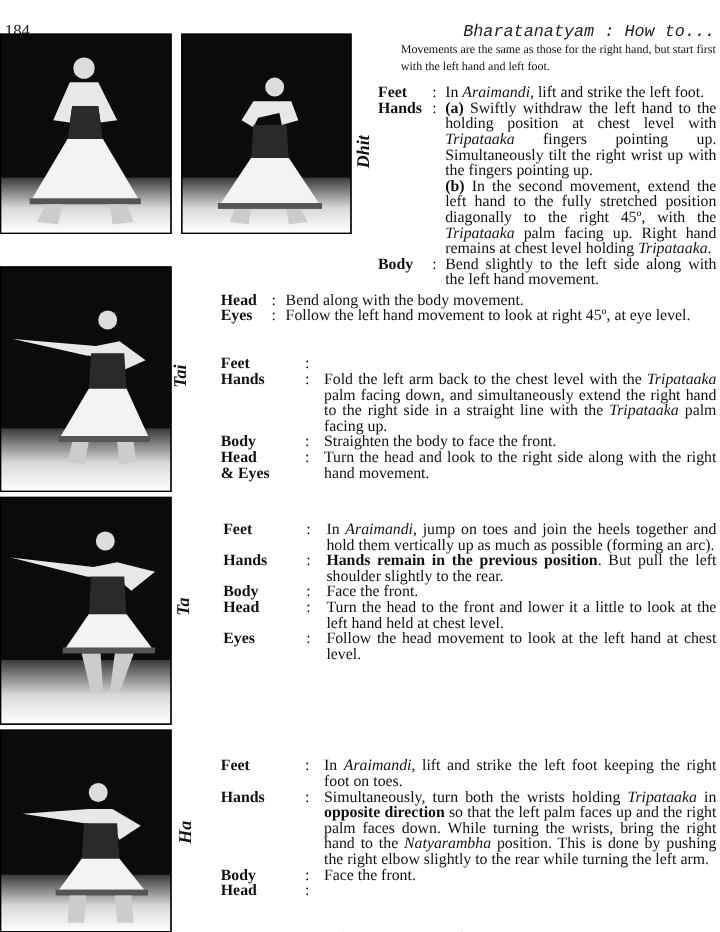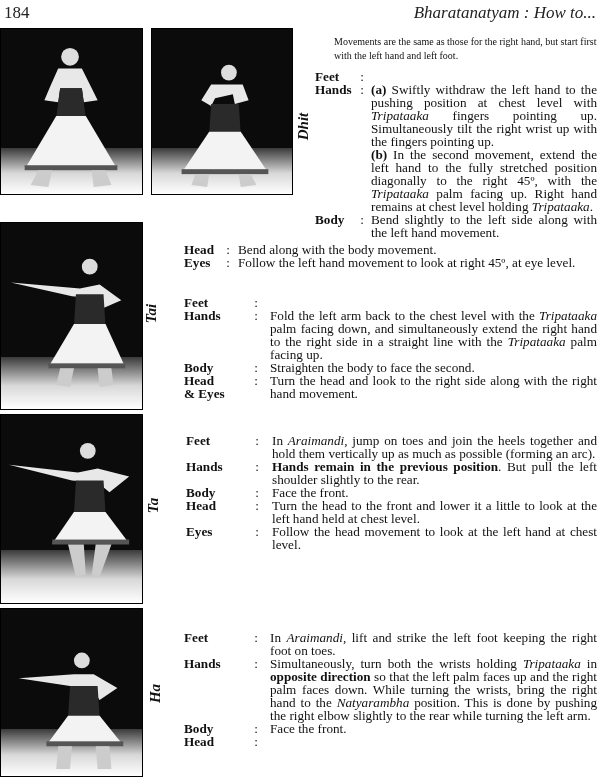--- a/index.html
+++ b/index.html
@@ -1,20 +1,20 @@
 <!DOCTYPE html>
 <html><head>
 <meta charset="utf-8">
 <style>
   html, body { margin:0; padding:0; background:#fff; }
   body { width:600px; height:777px; position:relative; overflow:hidden;
          font-family:"Liberation Serif", "DejaVu Serif", serif; color:#111; }
-  .hdr { position:absolute; top:3px; font-size:17px; color:#222; }
+  .hdr { position:absolute; top:19px; font-size:14px; color:#222; }
   .hdr.num { left:4px; }
-  .hdr.title { right:4px; font-style:italic; }
+  .hdr.title { right:4px; font-style:italic;font-family:Liberation Mono, monospace; }
 
   .photo { position:absolute; background:#0b0b0b; border:1.5px solid #000; overflow:hidden; box-sizing:border-box; }
   .photo .floor { position:absolute; left:0; right:0; bottom:0; height:28%;
                   background:linear-gradient(#3a3a3a, #d8d8d8 55%, #fff); }
   .dancer { position:absolute; left:0; top:0; width:100%; height:100%; }
   .vlabel { position:absolute; font-weight:bold; font-style:italic; font-size:15px;
             transform:rotate(-90deg); transform-origin:center center; white-space:nowrap; }
 
   .intro { position:absolute; left:334px; top:35px; width:282px; font-size:10px; line-height:14px; }
   .tbl { position:absolute; font-size:13.2px; line-height:13px; }
@@ -93,26 +93,27 @@
   </svg>
 </div>
 <div class="vlabel" style="left:146px;top:685px;">Ha</div>
 
 <div class="intro">Movements are the same as those for the right hand, but start first with the left hand and left foot.</div>
 
 <div class="tbl" style="left:315px;top:70px;width:282px;">
   <div class="row">
     <span class="lab" style="width:42px;">Feet</span>
     <span class="col" style="width:10px;">:</span>
+    <span class="txt" style="padding-left:4px;"><span>In </span><i>Araimandi</i><span>, lift and strike the left foot.</span></span>
   </div>
   <div class="row">
     <span class="lab" style="width:42px;">Hands</span>
     <span class="col" style="width:10px;">:</span>
     <span class="txt" style="padding-left:4px;">
-      <b>(a)</b><span> Swiftly withdraw the left hand to the pushing position at chest level with </span><i>Tripataaka</i><span> fingers pointing up. Simultaneously tilt the right wrist up with the fingers pointing up.</span><br>
+      <b>(a)</b><span> Swiftly withdraw the left hand to the holding position at chest level with </span><i>Tripataaka</i><span> fingers pointing up. Simultaneously tilt the right wrist up with the fingers pointing up.</span><br>
       <b>(b)</b><span> In the second movement, extend the left hand to the fully stretched position diagonally to the right 45º, with the </span><i>Tripataaka</i><span> palm facing up. Right hand remains at chest level holding </span><i>Tripataaka</i><span>.</span>
     </span>
   </div>
   <div class="row">
     <span class="lab" style="width:42px;">Body</span>
     <span class="col" style="width:10px;">:</span>
     <span class="txt" style="padding-left:4px;">Bend slightly to the left side along with the left hand movement.</span>
   </div>
 </div>
 
@@ -135,21 +136,21 @@
     <span class="col" style="width:20px;">:</span>
   </div>
   <div class="row">
     <span class="lab" style="width:62px;">Hands</span>
     <span class="col" style="width:20px;">:</span>
     <span class="txt" style="padding-left:4px;"><span>Fold the left arm back to the chest level with the </span><i>Tripataaka</i><span> palm facing down, and simultaneously extend the right hand to the right side in a straight line with the </span><i>Tripataaka</i><span> palm facing up.</span></span>
   </div>
   <div class="row">
     <span class="lab" style="width:62px;">Body</span>
     <span class="col" style="width:20px;">:</span>
-    <span class="txt" style="padding-left:4px;">Straighten the body to face the second.</span>
+    <span class="txt" style="padding-left:4px;">Straighten the body to face the front.</span>
   </div>
   <div class="row">
     <span class="lab" style="width:62px;"><span>Head</span><br><span>&amp; Eyes</span></span>
     <span class="col" style="width:20px;">:</span>
     <span class="txt" style="padding-left:4px;">Turn the head and look to the right side along with the right hand movement.</span>
   </div>
 </div>
 
 <div class="tbl" style="left:186px;top:434px;width:411px;">
   <div class="row">

